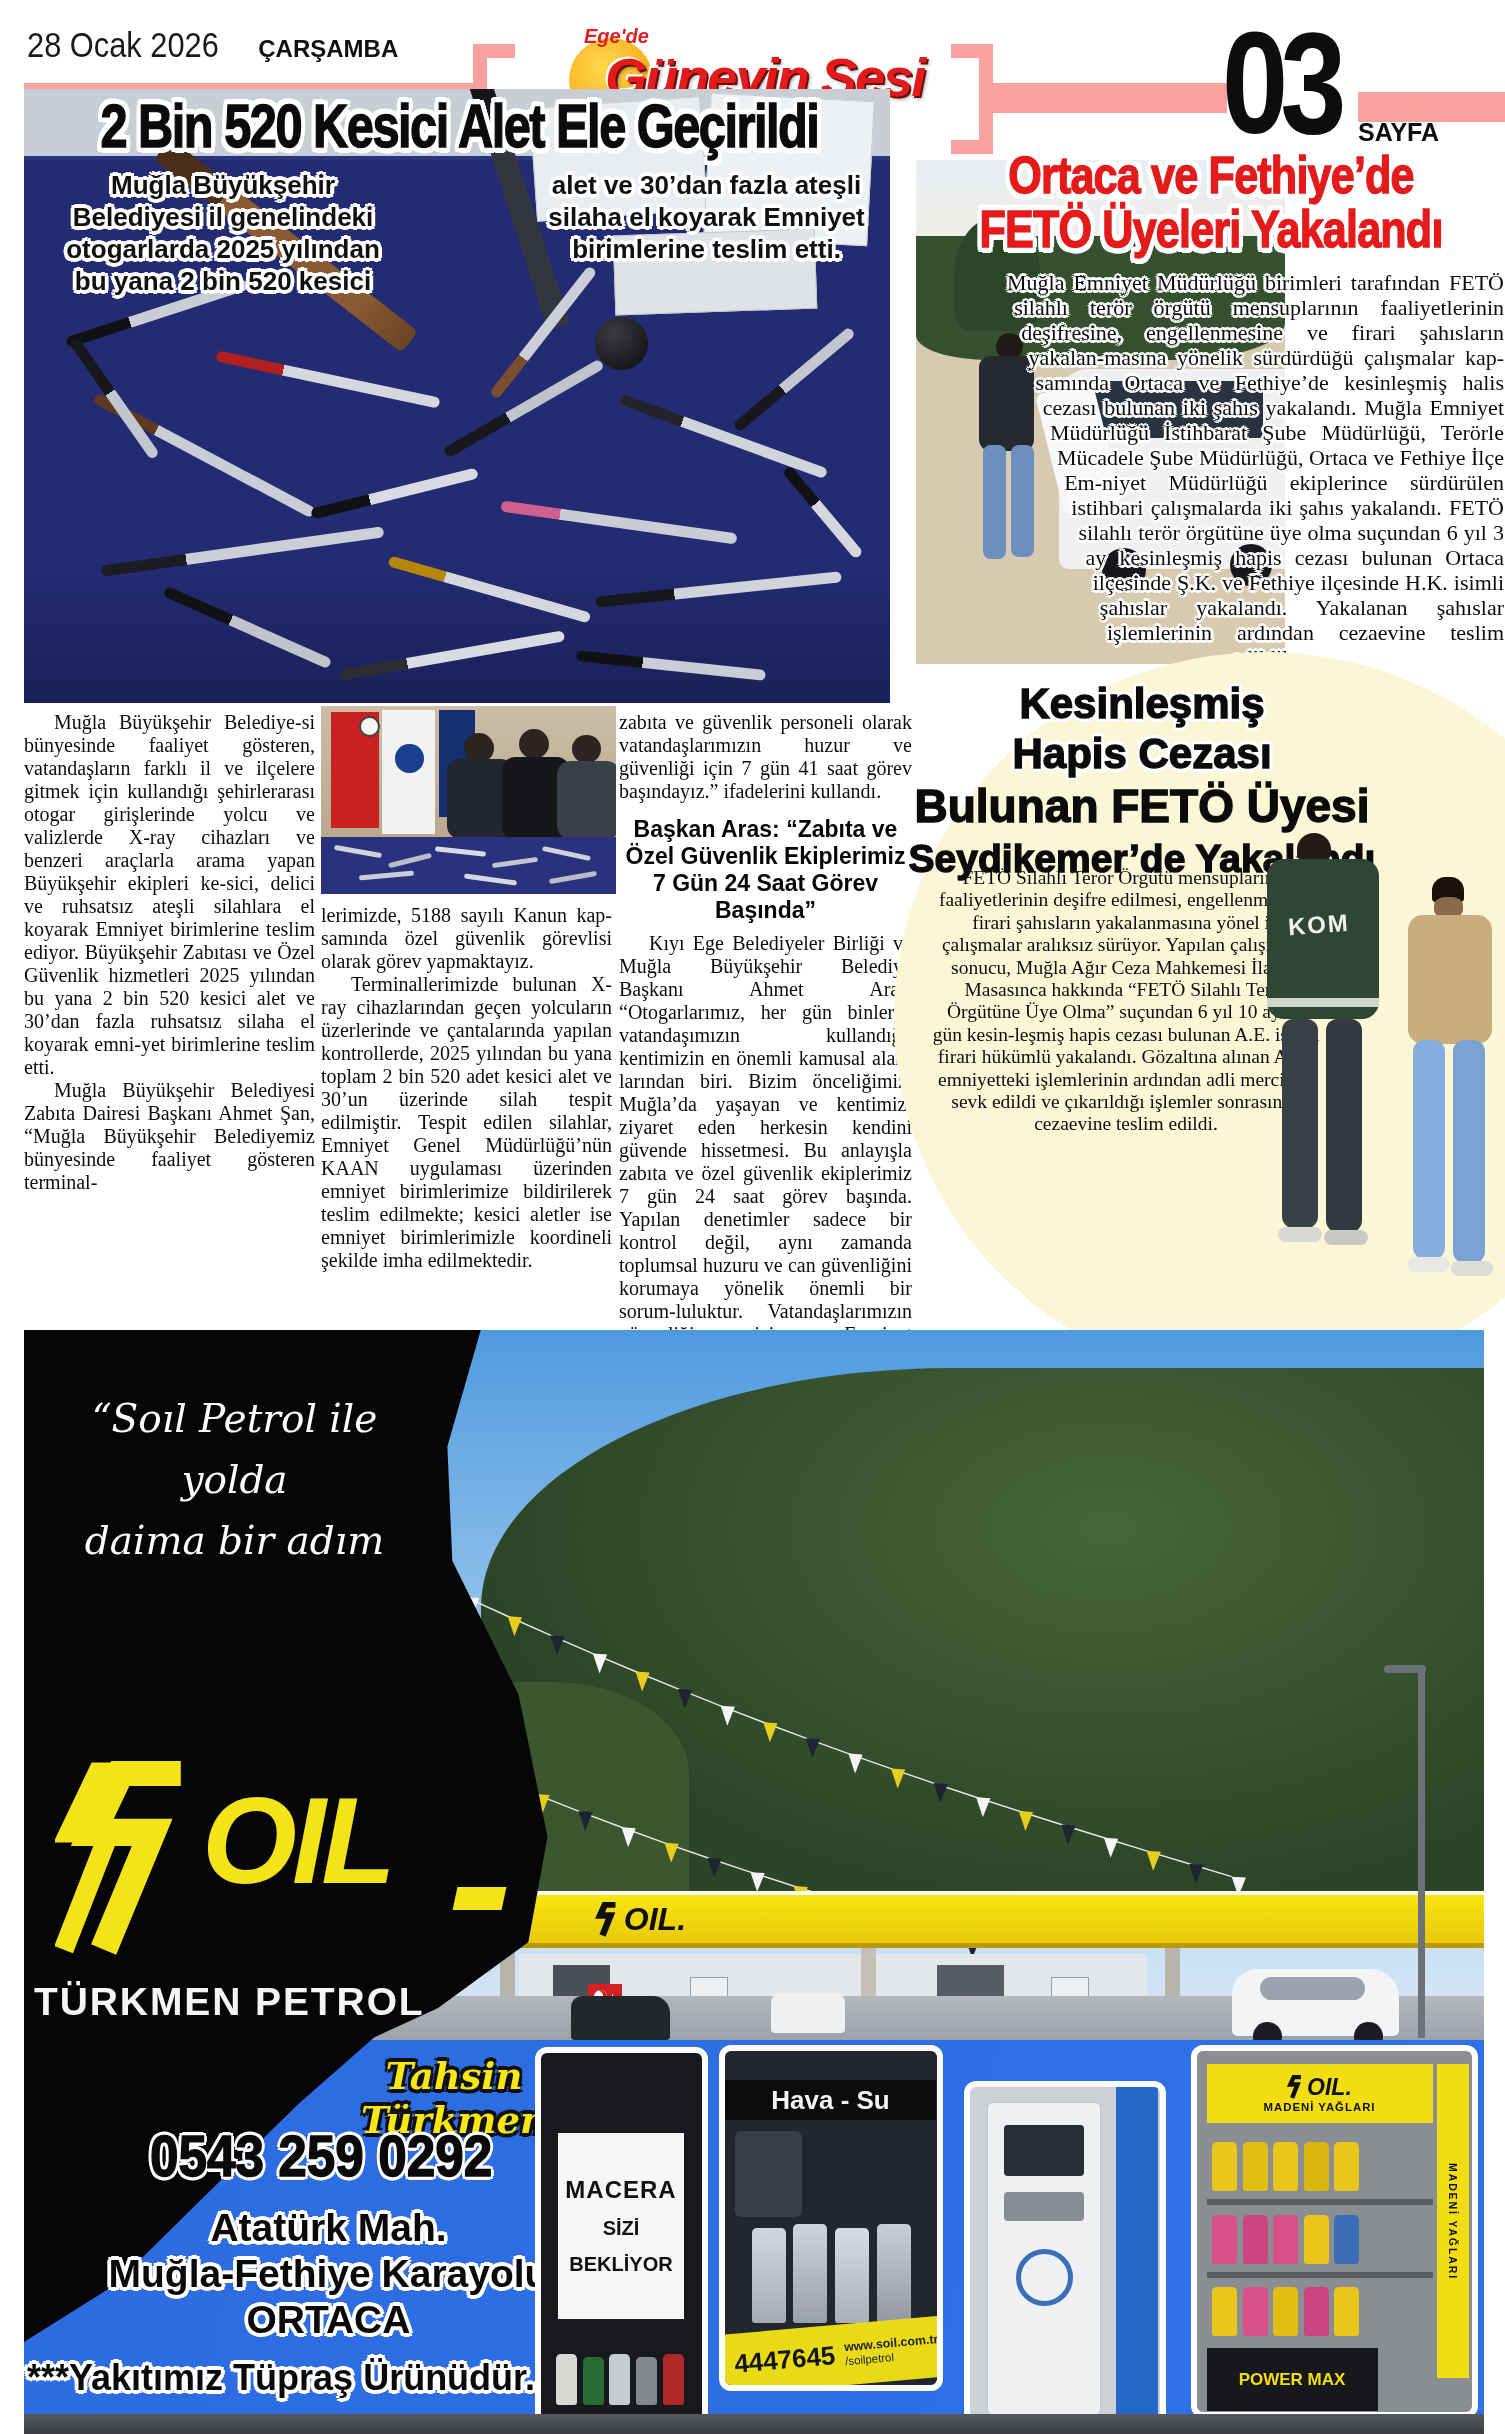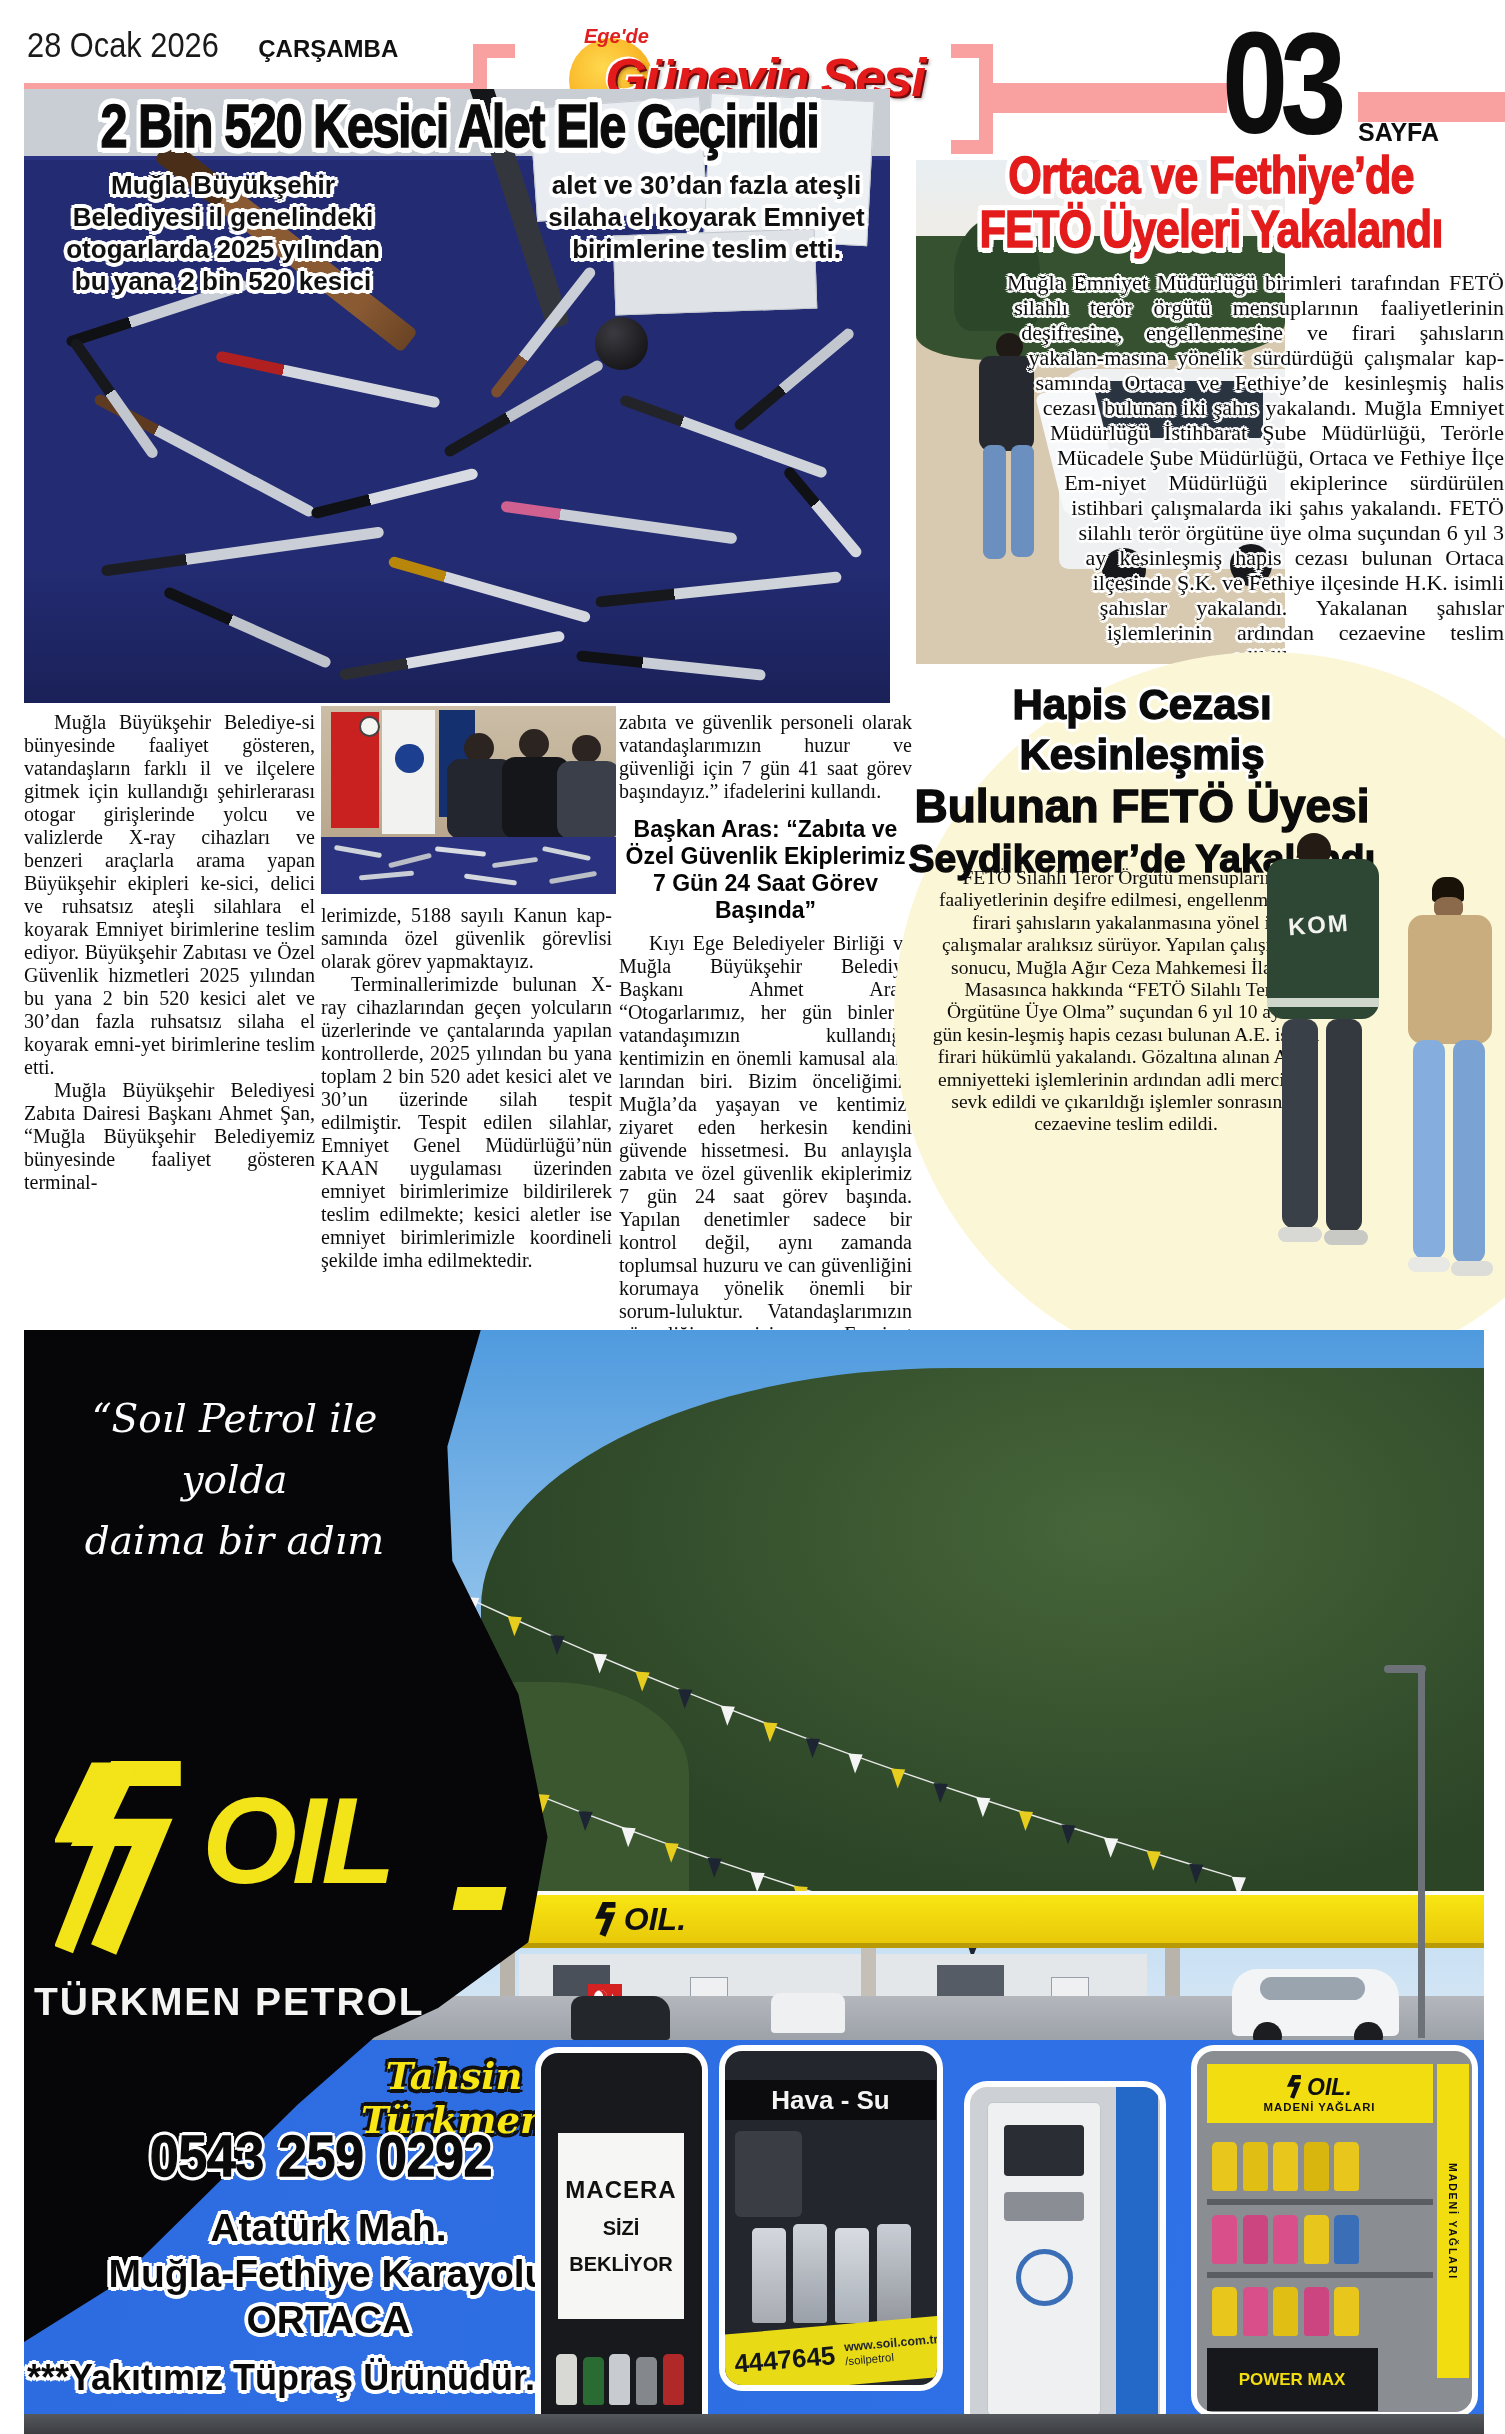--- a/index.html
+++ b/index.html
@@ -10,21 +10,21 @@
 .haloS{text-shadow:-1.9px -1.9px 0 #fff,1.9px -1.9px 0 #fff,-1.9px 1.9px 0 #fff,1.9px 1.9px 0 #fff,-2.9px 0 0 #fff,2.9px 0 0 #fff,0 -2.9px 0 #fff,0 2.9px 0 #fff}
 .haloM{text-shadow:-2.9px -2.9px 0 #fff,2.9px -2.9px 0 #fff,-2.9px 2.9px 0 #fff,2.9px 2.9px 0 #fff,-3.8px 0 0 #fff,3.8px 0 0 #fff,0 -3.8px 0 #fff,0 3.8px 0 #fff}
 .haloL{text-shadow:-4.8px -4.8px 0 #fff,4.8px -4.8px 0 #fff,-4.8px 4.8px 0 #fff,4.8px 4.8px 0 #fff,-5.7px 0 0 #fff,5.7px 0 0 #fff,0 -5.7px 0 #fff,0 5.7px 0 #fff,-2.9px -5.7px 0 #fff,2.9px 5.7px 0 #fff,5.7px -2.9px 0 #fff,-5.7px 2.9px 0 #fff}
 .fat{-webkit-text-stroke:1.4px currentColor}
 .pinkbar{background:#f9a0a0}
 .bodytxt{font-family:"Liberation Serif",serif;font-size:20px;line-height:23px;text-align:justify;color:#0d0d0d}
 .bodytxt p{text-indent:30px}
 .bodytxt p.noind{text-indent:0}
 .subhead{font-family:"Liberation Sans",sans-serif;font-weight:700;font-size:23px;line-height:27px;text-align:center;text-indent:0!important;margin:13.3px 0 7.6px 0;color:#050505}
 .kn{position:absolute;height:10.5px;border-radius:5.7px;display:block}
-.panel{position:absolute;border:6.7px solid #fff;border-radius:23px;overflow:hidden}
+.panel{position:absolute;border:6.7px solid #fff;border-radius:12px;overflow:hidden}
 .bottle{position:absolute;border-radius:4.8px 4.8px 2.9px 2.9px}
 </style>
 </head>
 <body>
 
 <div class="page">
 
   <div class="abs" style="left:27px;top:25px;display:flex;align-items:baseline;gap:13.3px">
     <span style="font-size:35px;font-weight:400;color:#1a1a1a;transform:scaleX(.88);transform-origin:left">28 Ocak 2026</span>
     <span style="font-size:24px;font-weight:800;color:#111">ÇARŞAMBA</span>
@@ -137,22 +137,22 @@
     <div>FETÖ Üyeleri Yakalandı</div>
   </div>
   <div class="abs serif" style="left:918px;top:270px;width:586px;font-size:22px;line-height:25px;text-align:justify;color:#0d0d0d">
     <span style="float:left;width:195px;height:396px;shape-outside:polygon(0 0,42% 0,100% 100%,0 100%)"></span>
     <span style="float:left;clear:left;width:314px;height:114px"></span>
     <span class="haloS" style="text-indent:28.5px;display:inline">Muğla Emniyet Müdürlüğü birimleri tarafından FETÖ silahlı terör örgütü mensuplarının faaliyetlerinin deşifresine, engellenmesine ve firari şahısların yakalan-masına yönelik sürdürdüğü çalışmalar kap-samında Ortaca ve Fethiye’de kesinleşmiş halis cezası bulunan iki şahıs yakalandı. Muğla Emniyet Müdürlüğü İstihbarat Şube Müdürlüğü, Terörle Mücadele Şube Müdürlüğü, Ortaca ve Fethiye İlçe Em-niyet Müdürlüğü ekiplerince sürdürülen istihbari çalışmalarda iki şahıs yakalandı. FETÖ silahlı terör örgütüne üye olma suçundan 6 yıl 3 ay kesinleşmiş hapis cezası bulunan Ortaca ilçesinde Ş.K. ve Fethiye ilçesinde H.K. isimli şahıslar yakalandı. Yakalanan şahıslar işlemlerinin ardından cezaevine teslim edildiler.</span>
   </div>
 
   <div class="abs" style="left:894px;top:652px;width:742px;height:732px;border-radius:50%;background:#fbf6d6"></div>
   <div class="abs fat" style="left:904px;top:679px;width:476px;text-align:center;font-weight:900;color:#0b0b0b">
+    <div class="haloM" style="font-size:42px;line-height:49px">Kesinleşmiş</div>
     <div class="haloM" style="font-size:42px;line-height:51px">Hapis Cezası</div>
-    <div class="haloM" style="font-size:42px;line-height:49px">Kesinleşmiş</div>
     <div style="font-size:46px;line-height:55px">Bulunan FETÖ Üyesi</div>
     <div style="font-size:39px;line-height:49px">Seydikemer’de Yakalandı</div>
   </div>
   <div class="abs serif" style="left:930px;top:867px;width:392px;font-size:19.5px;line-height:22.4px;text-align:center;color:#0d0d0d">FETÖ Silahlı Terör Örgütü mensuplarının faaliyetlerinin deşifre edilmesi, engellenmesi ve firari şahısların yakalanmasına yönel ik çalışmalar aralıksız sürüyor. Yapılan çalışmalar sonucu, Muğla Ağır Ceza Mahkemesi İlamat Masasınca hakkında “FETÖ Silahlı Terör Örgütüne Üye Olma” suçundan 6 yıl 10 ay 15 gün kesin-leşmiş hapis cezası bulunan A.E. isimli firari hükümlü yakalandı. Gözaltına alınan A.E., emniyetteki işlemlerinin ardından adli mercilere sevk edildi ve çıkarıldığı işlemler sonrasında cezaevine teslim edildi.</div>
 
   <div class="abs" style="left:1265px;top:829px;width:241px;height:504px">
     <span class="abs" style="left:32px;top:3.8px;width:34px;height:32px;border-radius:50% 50% 40% 40%;background:#241c14"></span>
     <span class="abs" style="left:1.9px;top:30px;width:112px;height:160px;border-radius:17px;background:#2e4634"></span>
     <span class="abs" style="left:23px;top:82px;font-size:24px;font-weight:800;letter-spacing:1.9px;color:#f2f2ee;transform:rotate(-4deg)">KOM</span>
     <span class="abs" style="left:1.9px;top:169px;width:112px;height:8.6px;background:#cfd6cc"></span>

